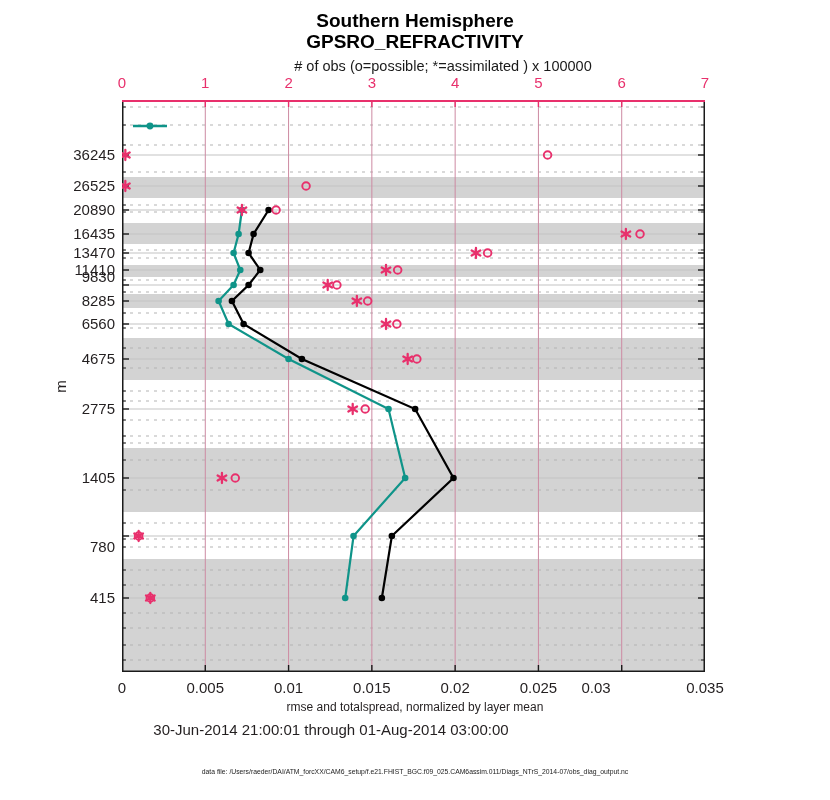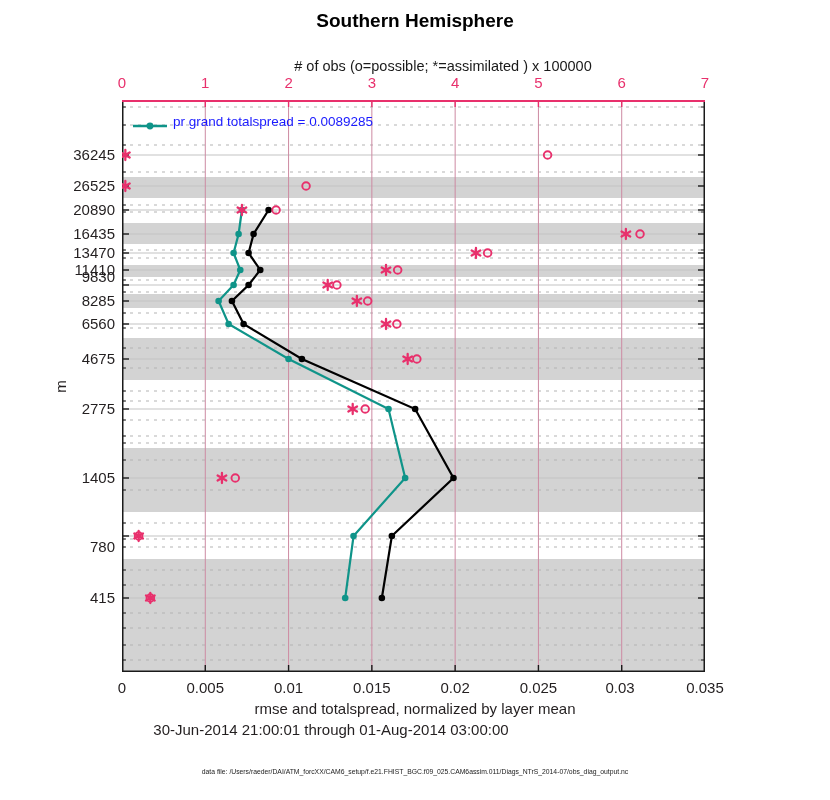--- a/index.html
+++ b/index.html
@@ -10,36 +10,37 @@
   .abs{position:absolute;}
   .title-block{left:0;top:10px;width:830px;text-align:center;line-height:21px;}
   .title1,.title2{font-size:19px;font-weight:bold;color:#000;}
   .obs-label{left:0;top:58px;width:830px;text-align:center;font-size:14.5px;margin-left:28px;}
   .tick-label{position:absolute;font-size:15px;white-space:nowrap;}
   .top-tick{width:44px;margin-left:-22px;text-align:center;top:74px;}
   .bot-tick{width:60px;margin-left:-30px;text-align:center;top:679px;color:#231f20;}
   .y-tick{width:86px;left:29px;text-align:right;color:#231f20;}
   .ylabel{left:50px;top:378px;width:20px;font-size:15px;color:#231f20;
           transform:rotate(-90deg);text-align:center;}
-  .xlabel1{left:0;top:700px;width:830px;text-align:center;font-size:15px;color:#231f20;}
+  .xlabel1{left:0;top:700px;width:830px;text-align:center;font-size:12px;color:#231f20;}
   .xlabel2{left:0;top:721px;width:662px;text-align:center;font-size:15px;color:#231f20;}
   .footer{left:0;top:768px;width:830px;text-align:center;font-size:6.8px;color:#222;}
   .plot{left:122px;top:100px;width:583px;height:572px;}
   .legend{left:133px;top:112px;}
   .legend-row{display:flex;align-items:center;height:19px;}
   .legend-swatch{width:34px;height:10px;margin-right:6px;flex:0 0 auto;}
   .legend-text{font-size:13.5px;white-space:nowrap;}
 </style>
 </head>
 <body>
 
 <div class="figure">
 
   <div class="abs title-block">
     <div class="title1">Southern Hemisphere</div>
+    <div class="title2">GPSRO_REFRACTIVITY</div>
   </div>
 
   <div class="abs obs-label"># of obs (o=possible; *=assimilated ) x 100000</div>
 
   <div class="abs" id="top-ticks">
       <span class="tick-label top-tick" style="left: 122px; color: rgb(232, 48, 108);">0</span>
       <span class="tick-label top-tick" style="left: 205.286px; color: rgb(232, 48, 108);">1</span>
       <span class="tick-label top-tick" style="left: 288.571px; color: rgb(232, 48, 108);">2</span>
       <span class="tick-label top-tick" style="left: 371.857px; color: rgb(232, 48, 108);">3</span>
       <span class="tick-label top-tick" style="left: 455.143px; color: rgb(232, 48, 108);">4</span>
@@ -286,32 +287,31 @@
       <circle cx="28.317142857142862" cy="498" r="3.8" fill="none" stroke="#e8306c" stroke-width="1.9"></circle>
       <path d="M28.317142857142862,493 L28.317142857142862,503 M23.987142857142864,495.5 L32.64714285714286,500.5 M23.987142857142864,500.5 L32.64714285714286,495.5" stroke="#e8306c" stroke-width="2.3" stroke-linecap="round"></path>
     </svg>
 
   <div class="abs legend" id="legend">
       <div class="legend-row">
         <span class="legend-swatch"><svg width="34" height="10" viewBox="0 0 34 10">
             <line x1="0" y1="5" x2="34" y2="5" stroke="#0f9489" stroke-width="2.4"></line>
             <circle cx="17" cy="5" r="3.4" fill="#0f9489"></circle>
           </svg></span>
-        <span class="legend-text" style="color: rgb(26, 26, 255);">pr grand totalspread = 0.0089285</span>
       </div>
     </div>
 
   <div class="abs" id="bot-ticks">
       <span class="tick-label bot-tick" style="left: 122px;">0</span>
       <span class="tick-label bot-tick" style="left: 205.286px;">0.005</span>
       <span class="tick-label bot-tick" style="left: 288.571px;">0.01</span>
       <span class="tick-label bot-tick" style="left: 371.857px;">0.015</span>
       <span class="tick-label bot-tick" style="left: 455.143px;">0.02</span>
       <span class="tick-label bot-tick" style="left: 538.429px;">0.025</span>
-      <span class="tick-label bot-tick" style="left: 620px;">0.03</span>
+      <span class="tick-label bot-tick" style="left: 596px;">0.03</span>
       <span class="tick-label bot-tick" style="left: 705px;">0.035</span>
     </div>
 
   <div class="abs xlabel1">rmse and totalspread, normalized by layer mean</div>
   <div class="abs xlabel2">30-Jun-2014 21:00:01 through 01-Aug-2014 03:00:00</div>
 
   <div class="abs footer">data file: /Users/raeder/DAI/ATM_forcXX/CAM6_setup/f.e21.FHIST_BGC.f09_025.CAM6assim.011/Diags_NTrS_2014-07/obs_diag_output.nc</div>
 
 </div>
 

